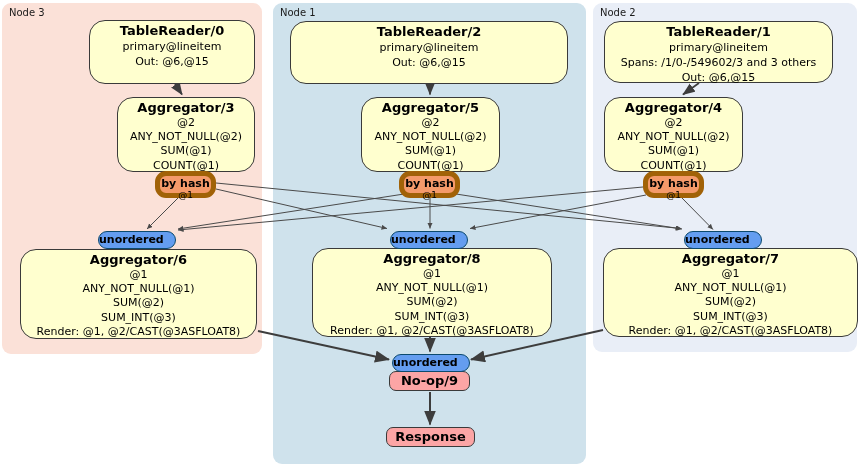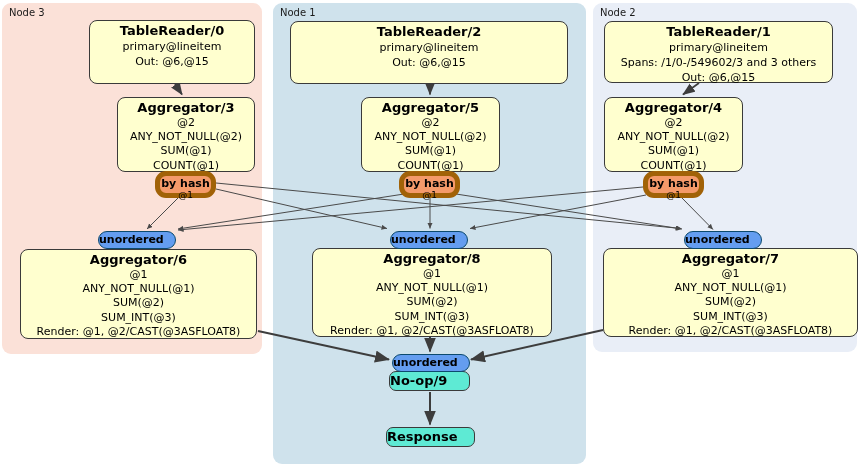--- a/index.html
+++ b/index.html
@@ -7,29 +7,29 @@
     position:relative;width:859px;height:470px;background:#ffffff;overflow:hidden;
     font-family:"DejaVu Sans","Liberation Sans",sans-serif;color:#000;
   }
   .region{position:absolute;border-radius:9px;z-index:1;}
   .region-node3{left:2px;top:3px;width:260px;height:351px;background:#fbe1d8;}
   .region-node1{left:273px;top:3px;width:313px;height:461px;background:#cfe2ec;}
   .region-node2{left:593px;top:3px;width:264px;height:349px;background:#e9eef7;}
   .region-label{position:absolute;top:4px;left:7px;font-size:10px;color:#1a1a1a;white-space:nowrap;}
   .edges{position:absolute;left:0;top:0;z-index:2;}
   .pbox{
-    position:absolute;background:#ffffcf;border:1px solid #3a3a3a;border-radius:8px;
+    position:absolute;background:#ffffcf;border:1px solid #3a3a3a;border-radius:16px;
     z-index:3;text-align:center;box-sizing:border-box;padding-top:2px;white-space:nowrap;
   }
   .pbox .t{font-weight:bold;font-size:13px;line-height:16px;}
   .pbox .l{font-size:11px;line-height:14.2px;}
   .pbox.tr .l{line-height:15.2px;}
   .mini{
-    position:absolute;background:#5eead4;border:1px solid #3a3a3a;border-radius:7px;
-    z-index:3;box-sizing:border-box;font-weight:bold;font-size:13px;
+    position:absolute;background:#fca5a5;border:1px solid #3a3a3a;border-radius:7px;
+    z-index:3;text-align:center;box-sizing:border-box;font-weight:bold;font-size:13px;
     line-height:18px;white-space:nowrap;
   }
   .byhash{
     position:absolute;width:61px;height:27px;background:#f49a6a;border:5px solid #a16207;
     border-radius:11px;z-index:4;text-align:center;box-sizing:border-box;white-space:nowrap;
   }
   .byhash .bl{font-size:11px;font-weight:bold;line-height:13px;margin-top:1px;}
   .byhash .bk{font-size:9px;line-height:10px;}
   .unordered{
     position:absolute;width:78px;height:18px;background:#649df0;border:1px solid #0c4a6e;

